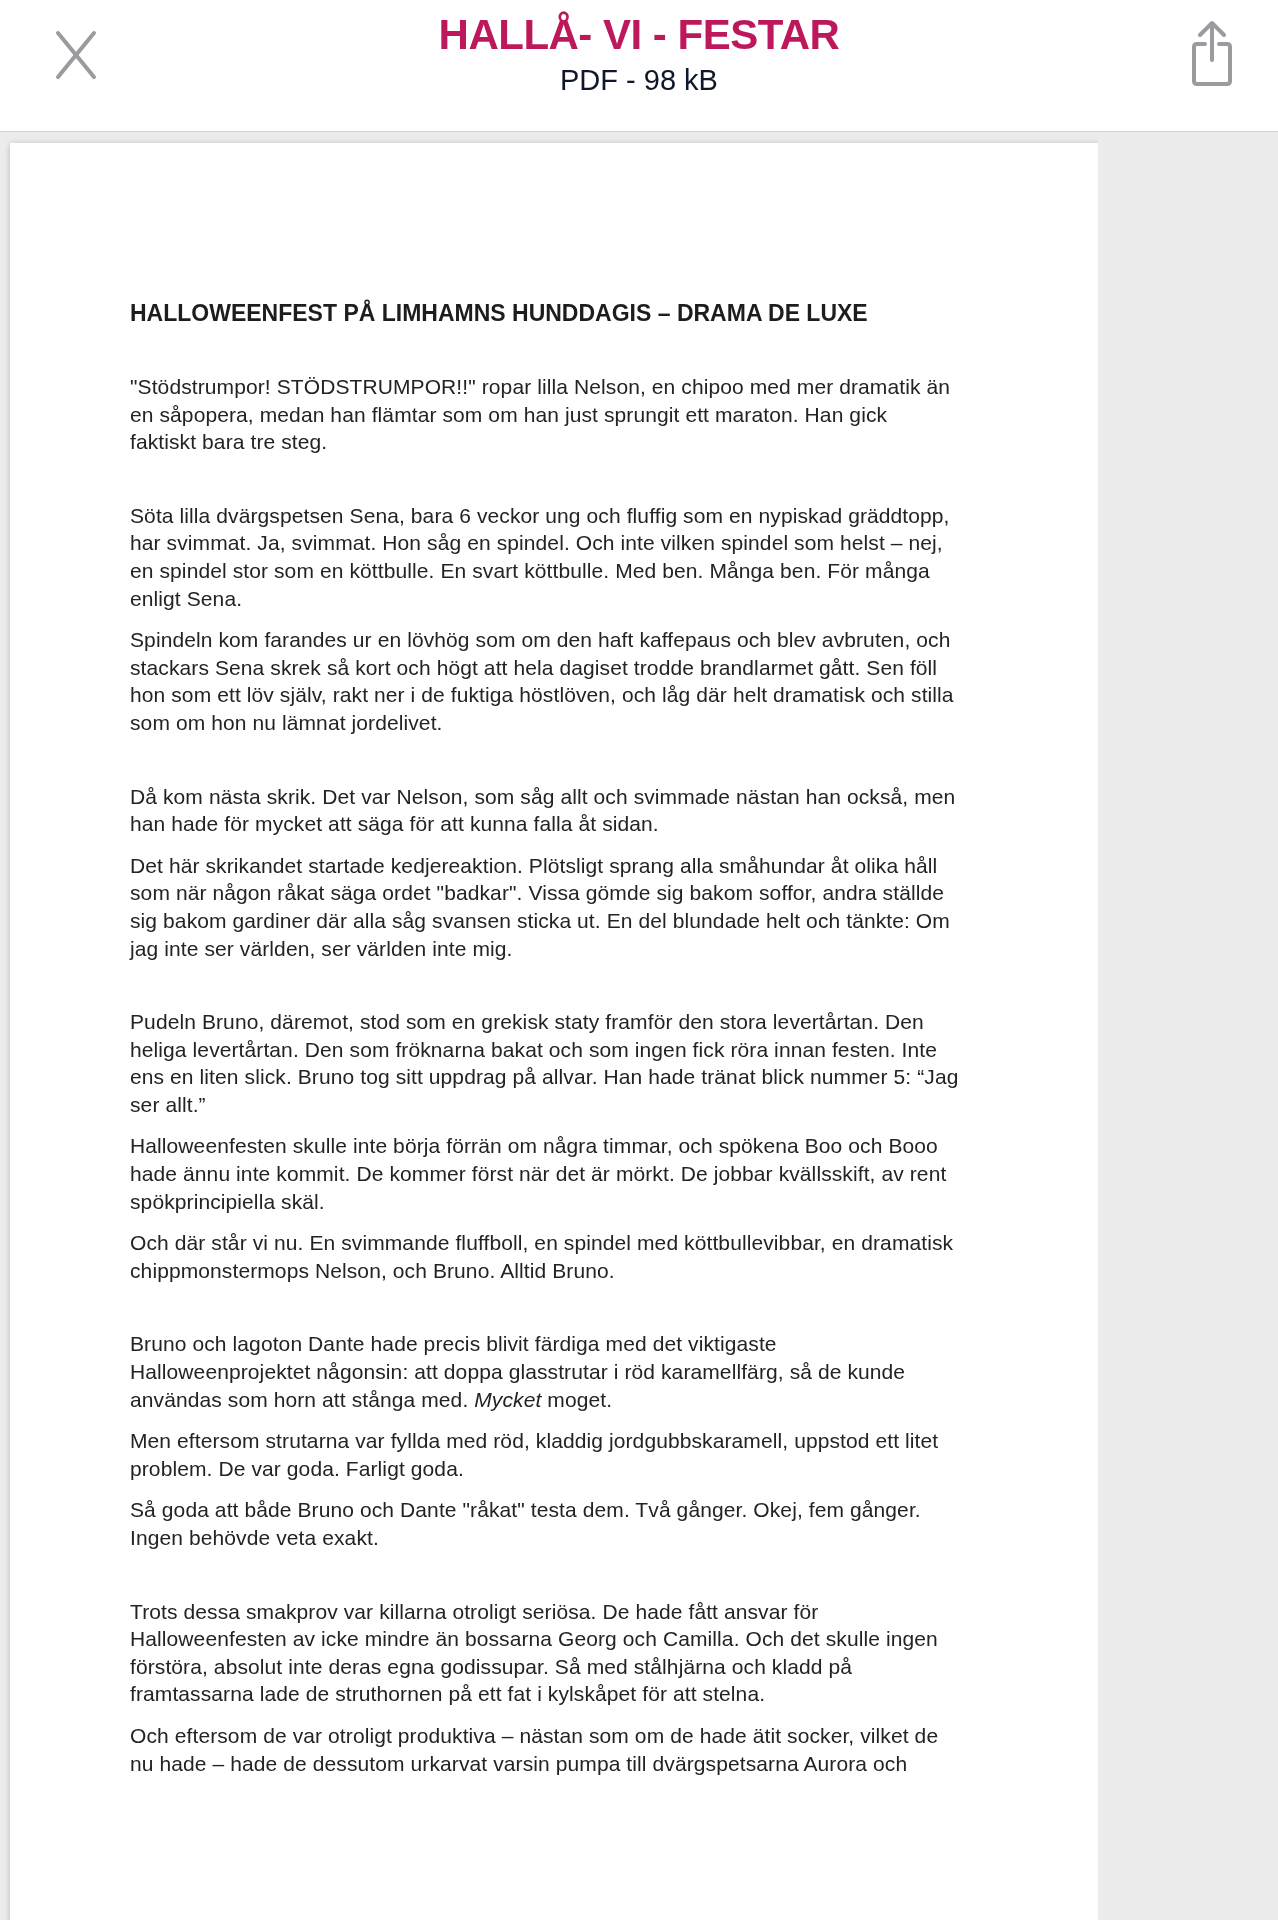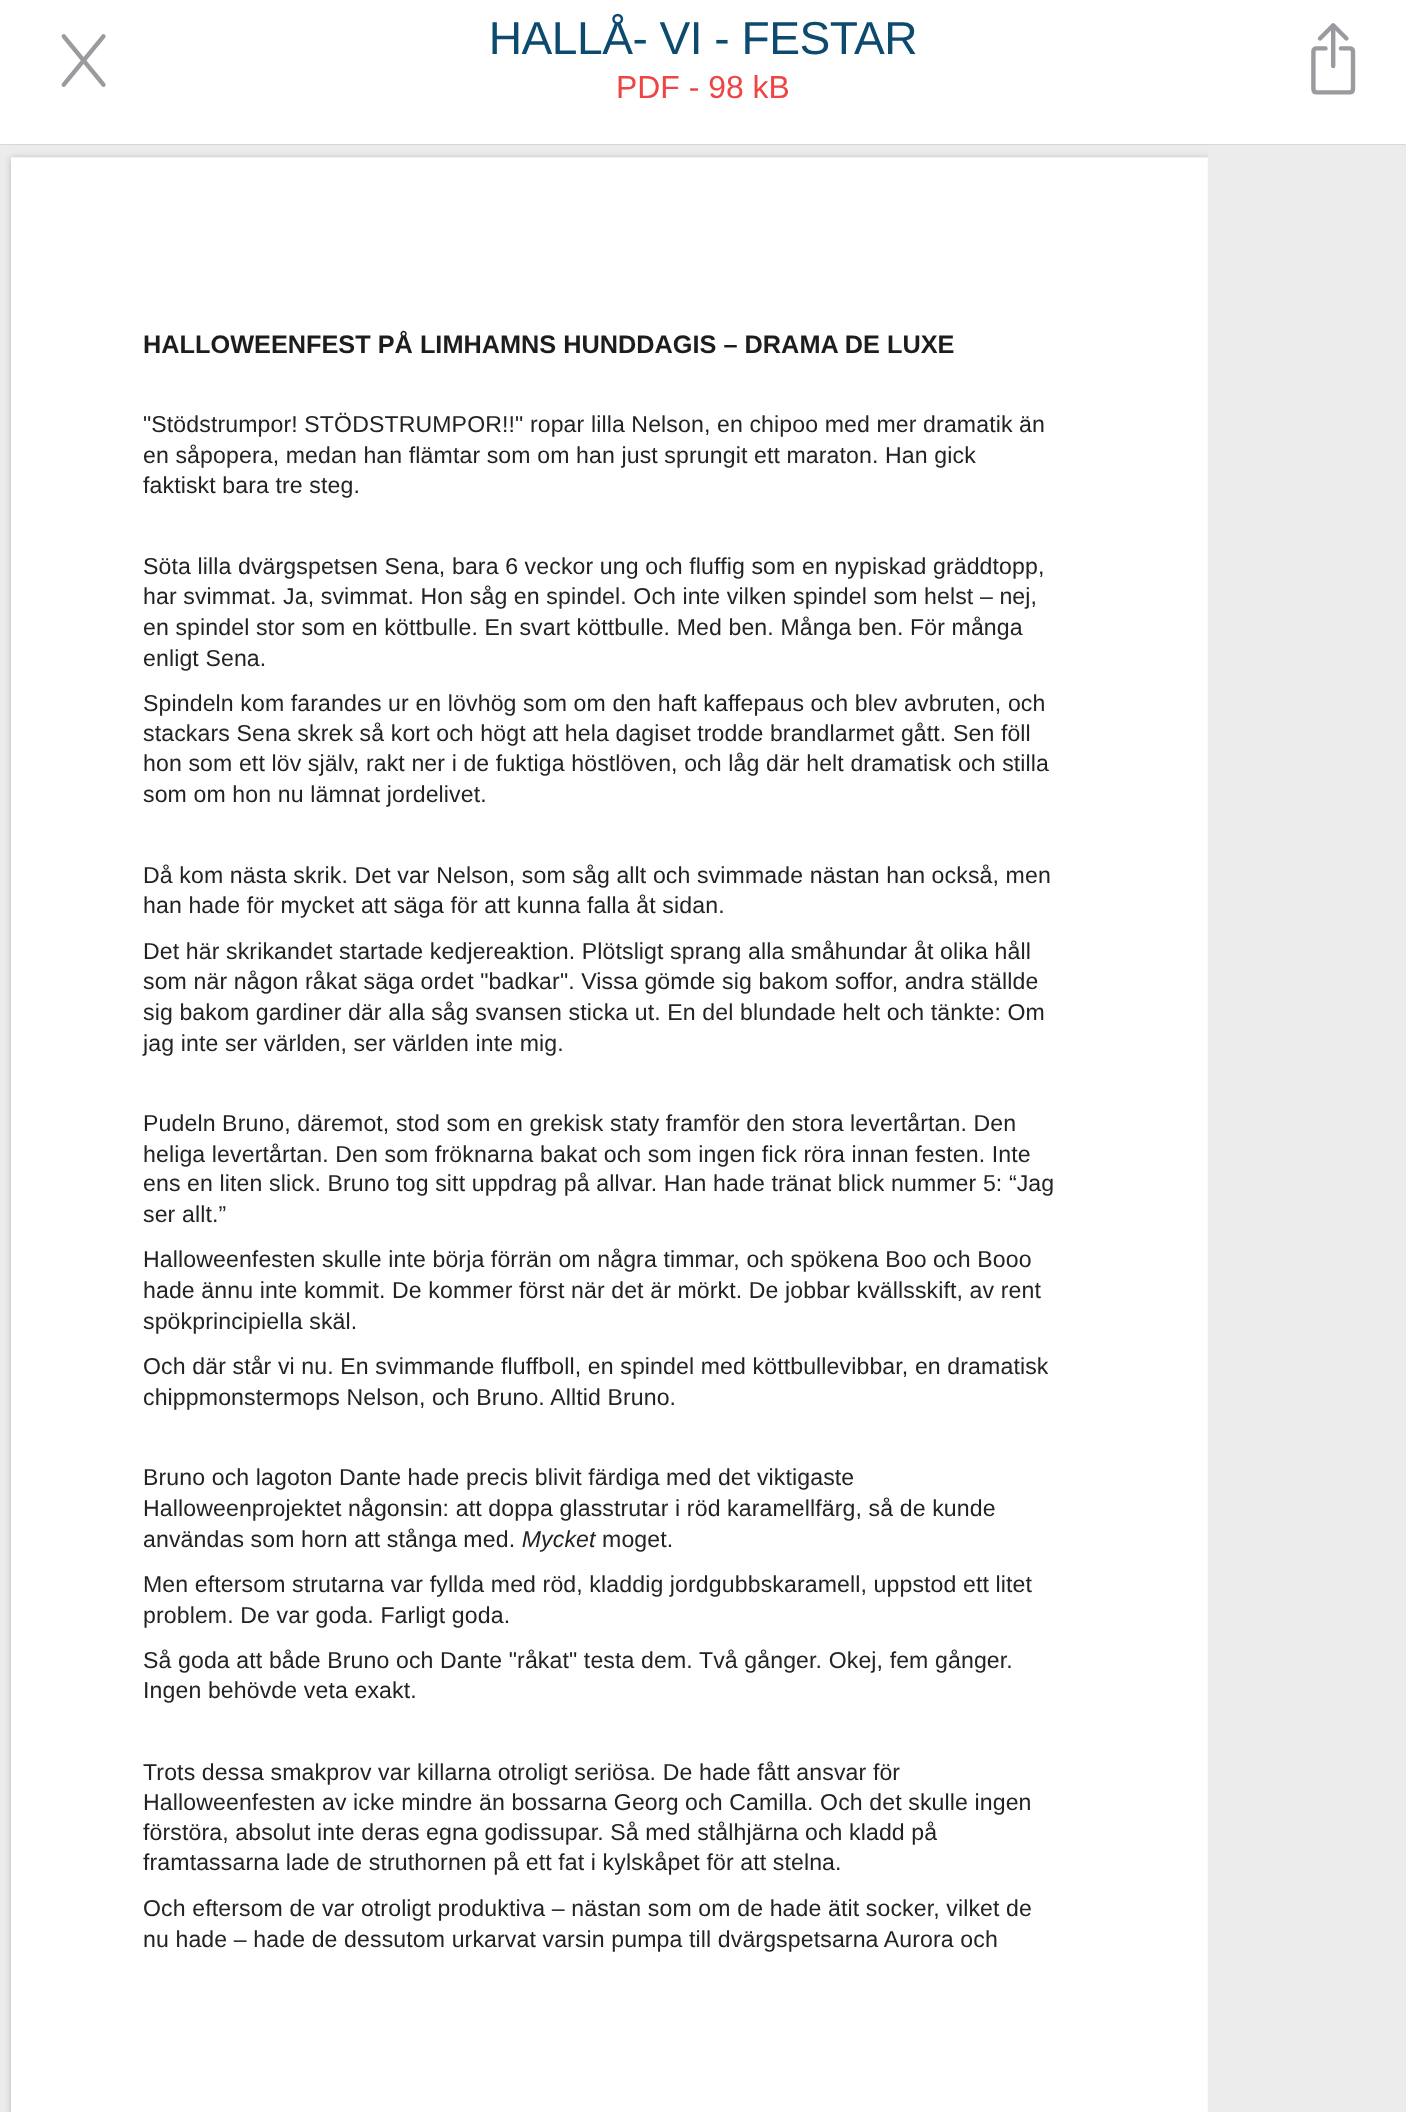--- a/index.html
+++ b/index.html
@@ -24,31 +24,31 @@
   .title-wrap {
     position: absolute;
     left: 140px; right: 140px;
     top: 0;
     text-align: center;
   }
   .title {
     margin-top: 12px;
     font-size: 42px;
     line-height: 46px;
-    font-weight: 400;
-    color: #0c4a6e;
+    font-weight: 700;
+    color: #be185d;
     letter-spacing: -0.5px;
     white-space: nowrap;
   }
   .subtitle {
     margin-top: 6px;
     font-size: 29px;
     line-height: 32px;
     font-weight: 400;
-    color: #ef4444;
+    color: #0f172a;
     white-space: nowrap;
   }
   .icon-btn {
     position: absolute;
     background: none;
     border: none;
     padding: 0;
     cursor: pointer;
     width: 64px;
     height: 72px;

